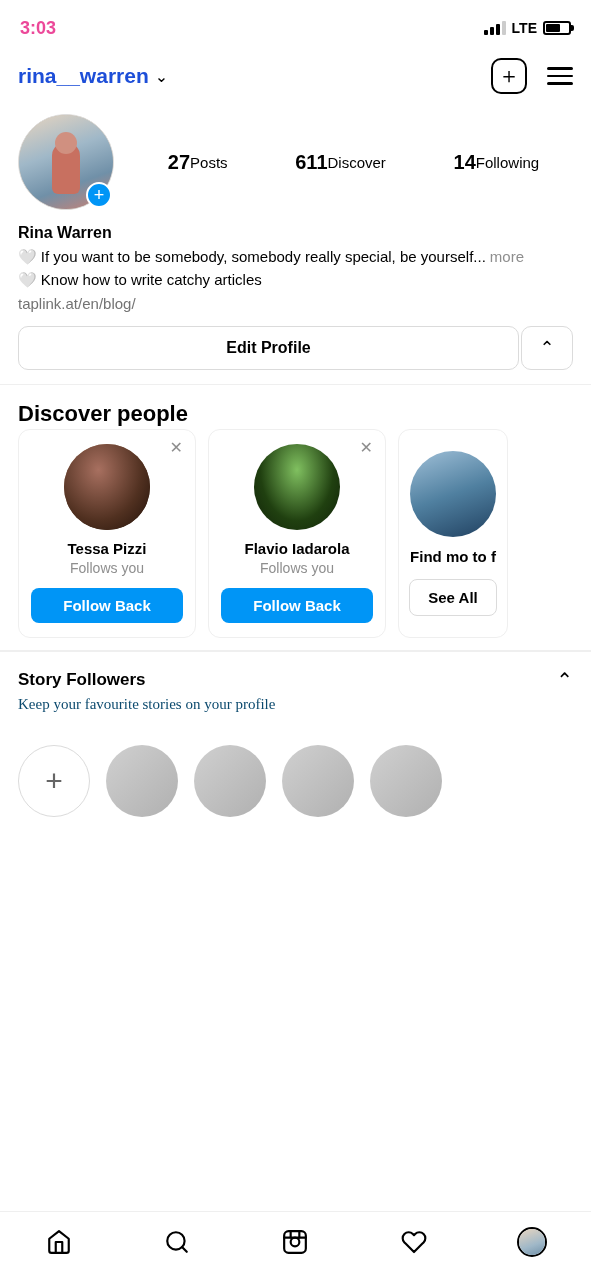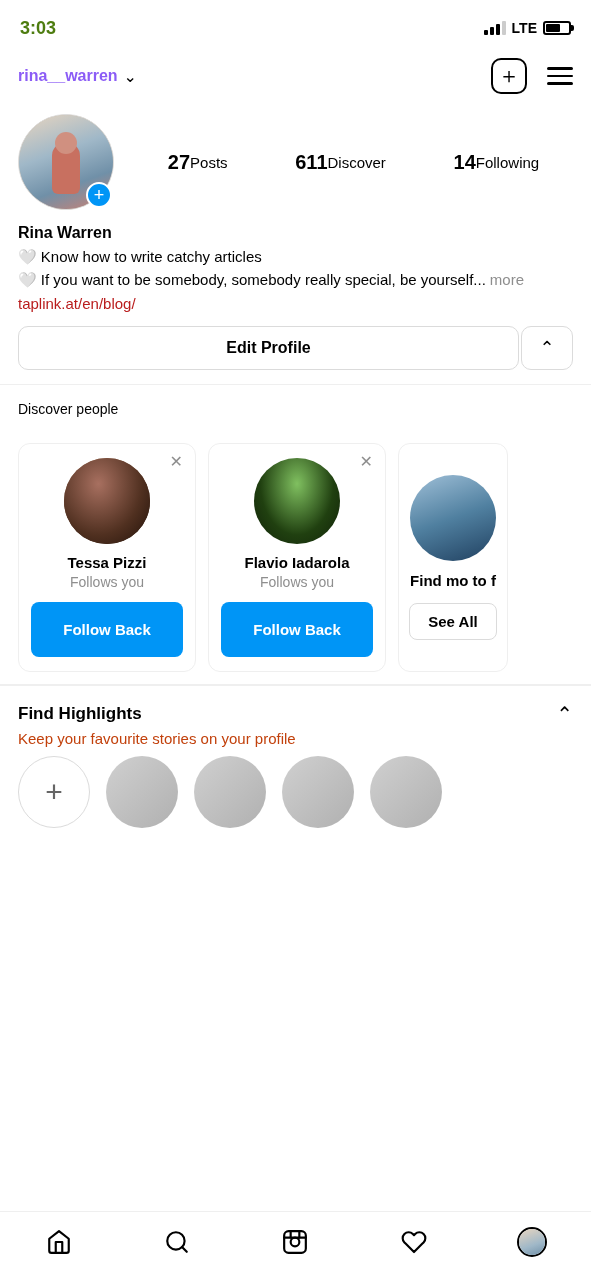--- a/index.html
+++ b/index.html
@@ -17,21 +17,21 @@
     .status-bar {
       display: flex;
       justify-content: space-between;
       align-items: center;
       padding: 12px 20px 6px 20px;
       height: 50px;
     }
     .status-time {
       font-size: 18px;
       font-weight: 600;
-      color: #4d7c0f;
+      color: #ec4899;
     }
     .status-icons {
       display: flex;
       align-items: center;
       gap: 6px;
     }
     .signal-bars {
       display: flex;
       align-items: flex-end;
       gap: 2px;
@@ -81,23 +81,23 @@
       justify-content: space-between;
       align-items: center;
       padding: 8px 18px 10px 18px;
     }
     .username-area {
       display: flex;
       align-items: center;
       gap: 6px;
     }
     .username {
-      font-size: 16px;
+      font-size: 21px;
       font-weight: 700;
-      color: #8b5cf6;
+      color: #1d4ed8;
     }
     .chevron-down {
       font-size: 16px;
       color: #000;
     }
     .header-actions {
       display: flex;
       align-items: center;
       gap: 20px;
     }
@@ -234,21 +234,21 @@
       align-items: flex-start;
       gap: 4px;
     }
     .bio-text-block {
       margin-bottom: 2px;
     }
     .bio-more {
       color: #8e8e8e;
     }
     .bio-link {
-      color: #b91c1c;
+      color: #737373;
       font-size: 15px;
       text-decoration: none;
       display: block;
       margin-top: 4px;
     }
 
     
     .action-buttons {
       display: flex;
       gap: 2px;
@@ -284,24 +284,24 @@
       height: 1px;
       background: #efefef;
       margin: 0;
     }
 
     
     .discover-section {
       padding: 16px 18px 12px 18px;
     }
     .section-title {
-      font-size: 14px;
-      font-weight: 400;
-      color: #000;
-      margin-bottom: 26px;
+      font-size: 22px;
+      font-weight: 700;
+      color: #000;
+      margin-bottom: 2px;
     }
     .discover-scroll {
       display: flex;
       gap: 12px;
       overflow-x: hidden;
     }
     .person-card {
       width: 178px;
       flex-shrink: 0;
       border: 1.5px solid #efefef;
@@ -361,21 +361,21 @@
       margin-bottom: 3px;
     }
     .person-sub {
       font-size: 14px;
       color: #8e8e8e;
       text-align: right;
       margin-bottom: 12px;
     }
     .follow-back-btn {
       width: 100%;
-      padding: 19px 0;
+      padding: 9px 0;
       background: #0095f6;
       border: none;
       border-radius: 8px;
       color: #fff;
       font-size: 15px;
       font-weight: 600;
       cursor: pointer;
       text-align: center;
     }
     .see-all-btn {
@@ -426,22 +426,23 @@
       font-weight: 700;
       color: #000;
     }
     .highlights-chevron {
       font-size: 20px;
       color: #000;
       cursor: pointer;
     }
     .highlights-sub {
       font-size: 15px;
-      color: #c2410c;
-      margin-bottom: 9px;
+      color: #0c4a6e;
+      margin-bottom: 32px;
+      font-family: Liberation Serif, serif;
     }
     .highlights-row {
       display: flex;
       gap: 16px;
       overflow-x: hidden;
     }
     .highlight-item {
       display: flex;
       flex-direction: column;
       align-items: center;
@@ -578,22 +579,22 @@
         </div>
         <div class="stat-item">
           <span class="stat-number">14</span>
           <span class="stat-label">Following</span>
         </div>
       </div>
     </div>
 
     <div class="bio-name">Rina Warren</div>
     <div class="bio-text-block">
+      <div class="bio-line">🤍 If you want to be somebody, somebody really special, be yourself... <span class="bio-more">more</span></div>
       <div class="bio-line">🤍 Know how to write catchy articles</div>
-      <div class="bio-line">🤍 If you want to be somebody, somebody really special, be yourself... <span class="bio-more">more</span></div>
     </div>
     <a class="bio-link">taplink.at/en/blog/</a>
 
     <div class="action-buttons">
       <button class="edit-profile-btn">Edit Profile</button>
       <button class="more-options-btn">
         <span>⌃</span>
       </button>
     </div>
   </div>
@@ -631,21 +632,21 @@
         <div class="find-more-text">Find mo to f</div>
         <button class="see-all-btn">See All</button>
       </div>
     </div>
   </div>
 
   <div class="divider"></div>
 
   <div class="story-highlights">
     <div class="highlights-header">
-      <span class="highlights-title">Find Highlights</span>
+      <span class="highlights-title">Story Followers</span>
       <span class="highlights-chevron">⌃</span>
     </div>
     <div class="highlights-sub">Keep your favourite stories on your profile</div>
     <div class="highlights-row">
       <div class="highlight-item">
         <div class="highlight-circle highlight-add">
           <span style="font-size:30px; color:#666;">+</span>
         </div>
       </div>
       <div class="highlight-item">

